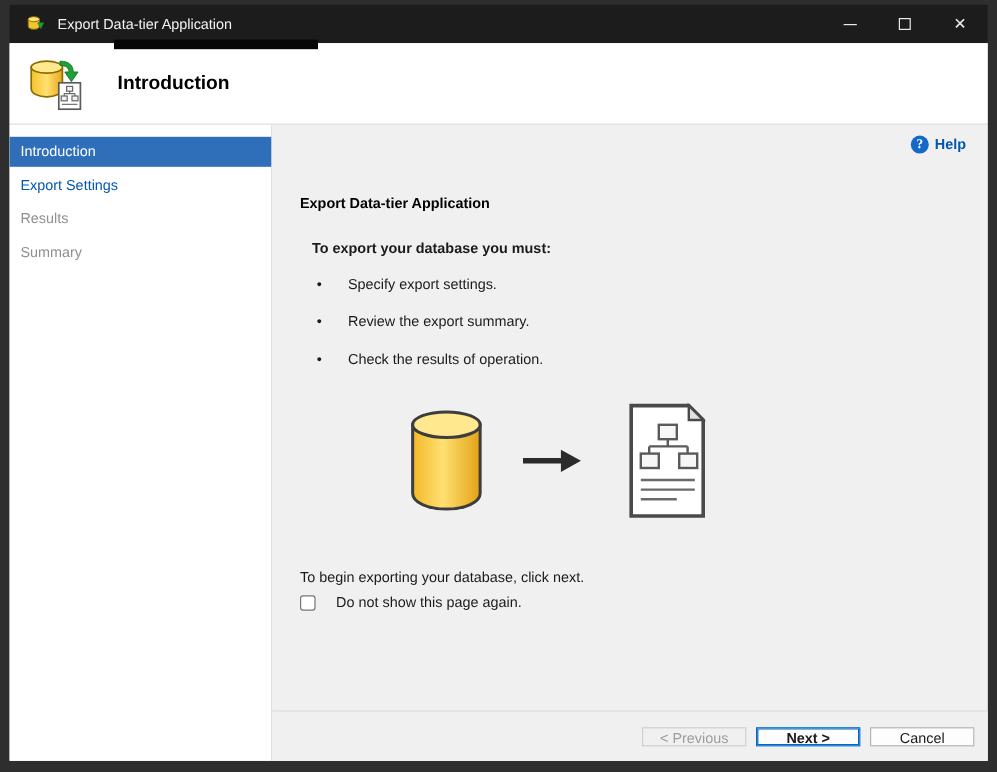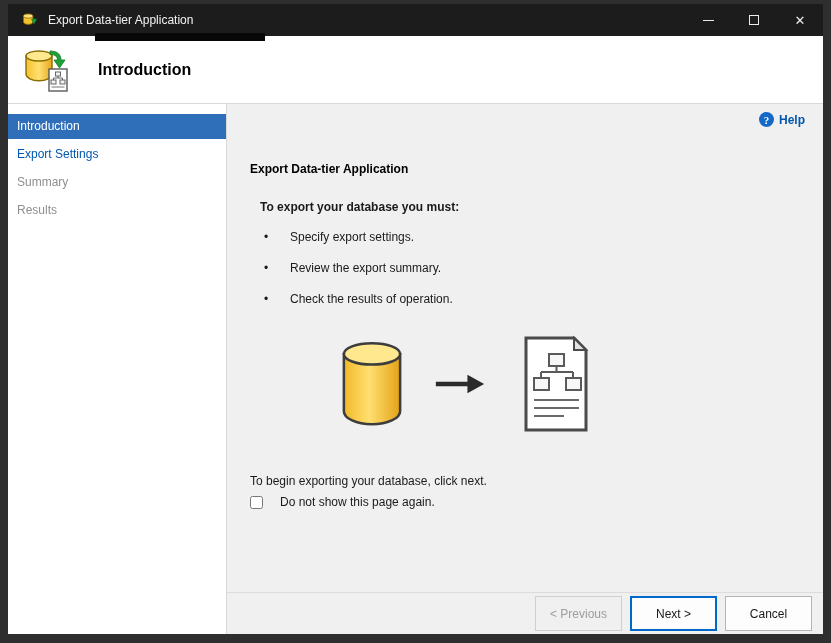--- a/index.html
+++ b/index.html
@@ -85,26 +85,26 @@
   .checkbox-row input[type=checkbox]{
     width:13px;height:13px;margin:0;accent-color:#707070;
   }
   
   .bottom-bar{
     flex:0 0 auto;height:41px;border-top:1px solid #dcdcdc;
     display:flex;align-items:center;justify-content:flex-end;gap:8px;
     padding-right:11px;background:var(--c-content_bg,#f0f0f0);
   }
   .btn{
-    min-width:87px;height:35px;font-size:12px;box-sizing:border-box;
+    min-width:87px;height:16px;font-size:12px;box-sizing:border-box;
     background:#fdfdfd;border:1px solid #b5b5b5;color:#1a1a1a;
     font-family:"Liberation Sans","DejaVu Sans",sans-serif;cursor:pointer;
   }
   .btn:disabled,.btn.disabled{background:#f0f0f0;border-color:#cfcfcf;color:#9d9d9d;cursor:default;}
-  .btn.default{border:1px solid var(--c-next_border,#0068c8);box-shadow:inset 0 0 0 1px var(--c-next_border,#0068c8);}
+  .btn.default{border:1px solid var(--c-next_border,#0068c8);box-shadow:inset 0 0 0 1px var(--c-next_border,#0068c8);font-weight:bold;}
 </style>
 </head>
 <body>
 
 <div class="frame">
 
   <div class="titlebar">
     <svg class="app-icon" viewBox="0 0 16 16">
       <path d="M1.5,4 V10 C1.5,11.3 3.6,12.4 6.2,12.4 C8.8,12.4 10.9,11.3 10.9,10 V4 Z" fill="#f2c230" stroke="#8a6d00" stroke-width="0.8"></path>
       <ellipse cx="6.2" cy="4" rx="4.7" ry="2.1" fill="#ffe27a" stroke="#8a6d00" stroke-width="0.8"></ellipse>
@@ -146,22 +146,22 @@
         <path d="M29.5,41 H42.5" stroke="#777" stroke-width="1"></path>
       </svg>
       <span class="hdr-title">Introduction</span>
     </div>
 
     <div class="main-row">
 
       <div class="sidebar">
         <div class="nav-item active">Introduction</div>
         <div class="nav-item link">Export Settings</div>
+        <div class="nav-item disabled">Results</div>
         <div class="nav-item disabled">Summary</div>
-        <div class="nav-item disabled">Results</div>
       </div>
 
       <div class="content-col">
         <div class="content-inner">
 
           <div class="help-row">
             <a class="help-link">
               <span class="help-icon">?</span>
               <span class="help-label">Help</span>
             </a>

